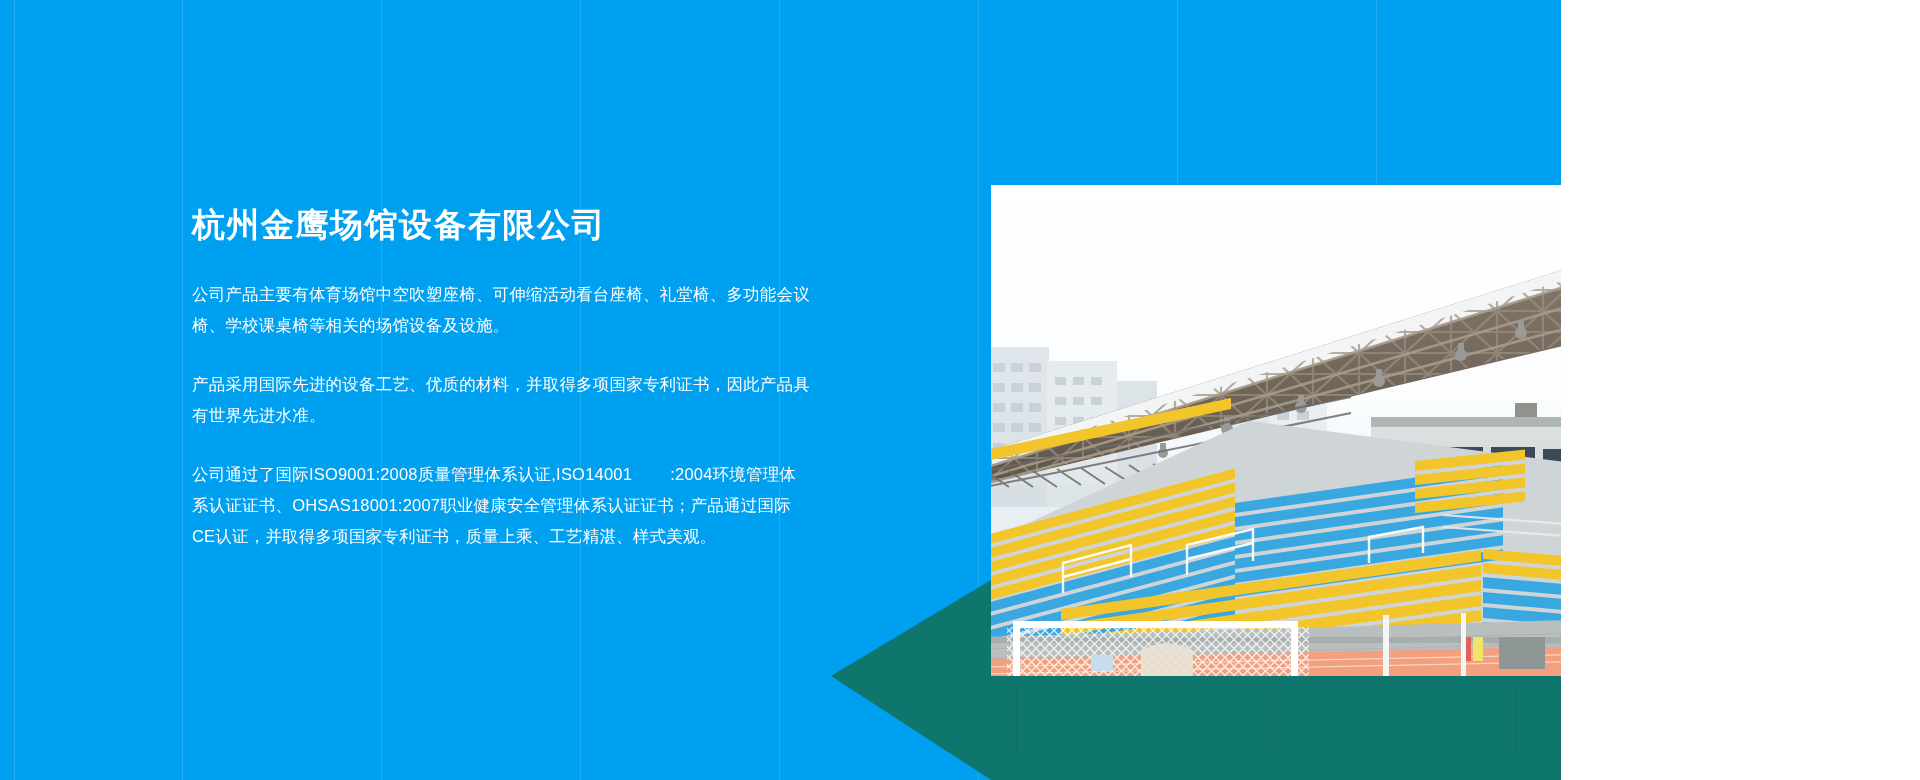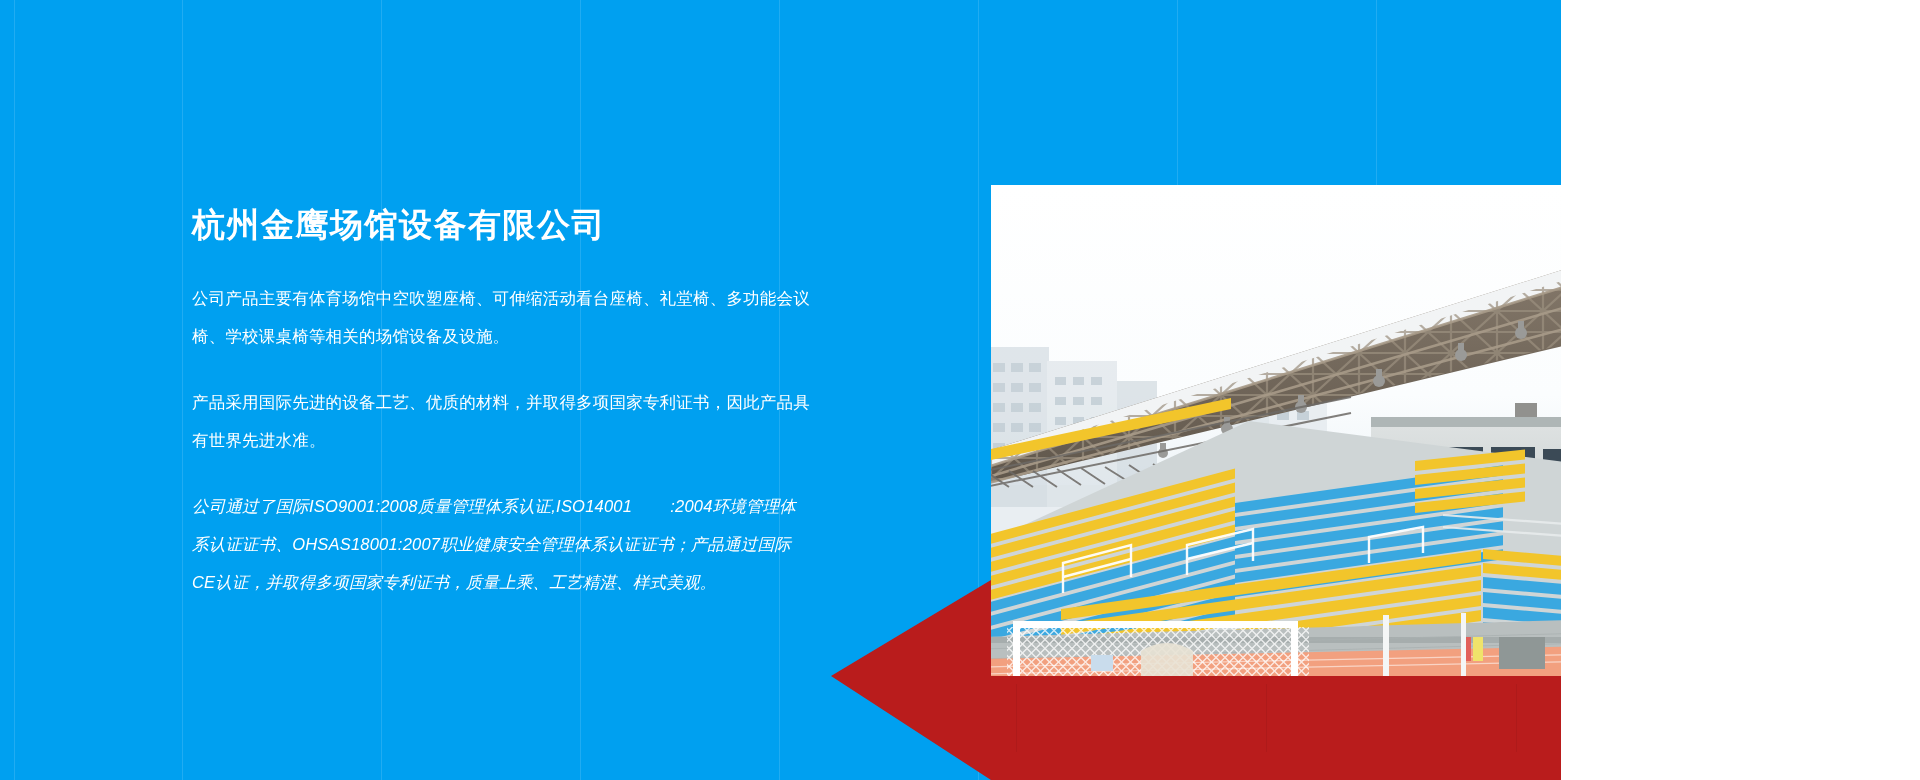--- a/index.html
+++ b/index.html
@@ -5,21 +5,21 @@
   html, body {
     margin: 0;
     padding: 0;
     background: #ffffff;
   }
   #stage {
     position: relative;
     width: 1561px;
     height: 780px;
     overflow: hidden;
-    background: #b91c1c;
+    background: #0f766e;
     font-family: "Liberation Sans", "DejaVu Sans", sans-serif;
   }
 
   
   .blue-panel {
     position: absolute;
     inset: 0;
     background: #00a0f0;
     -webkit-clip-path: polygon(0 0, 1920px 0, 1920px 6px, 1628px 185px, 991px 580px, 831px 676px, 991px 780px, 0 780px);
     clip-path: polygon(0 0, 1920px 0, 1920px 6px, 1628px 185px, 991px 580px, 831px 676px, 991px 780px, 0 780px);
@@ -72,27 +72,27 @@
     font-size: 33px;
     font-weight: 700;
     letter-spacing: 1.5px;
     line-height: 1.2;
     margin: 0 0 34px 0;
     color: #ffffff;
     white-space: nowrap;
   }
   .para {
     font-size: 16.5px;
-    line-height: 38px;
+    line-height: 31px;
     margin: 0 0 28px 0;
     color: #ffffff;
     letter-spacing: 0.2px;
     white-space: pre-wrap;
   }
-  .para:last-child { margin-bottom: 0; font-style: italic; }
+  .para:last-child { margin-bottom: 0; }
 
   
   .photo {
     position: absolute;
     left: 991px;
     top: 185px;
     width: 752px;
     height: 491px;
     overflow: hidden;
     background: #e9eef2;

